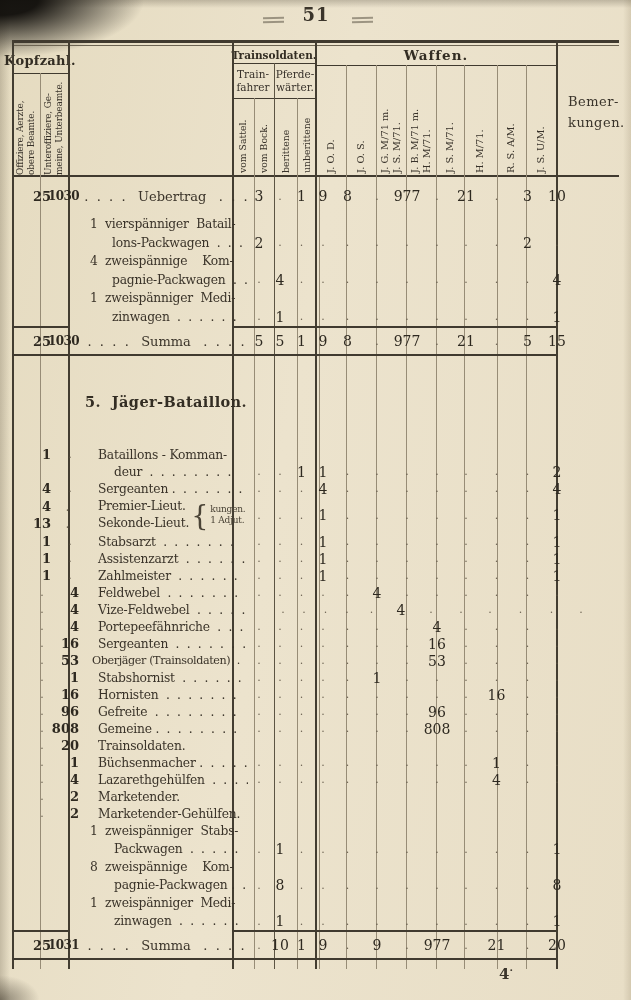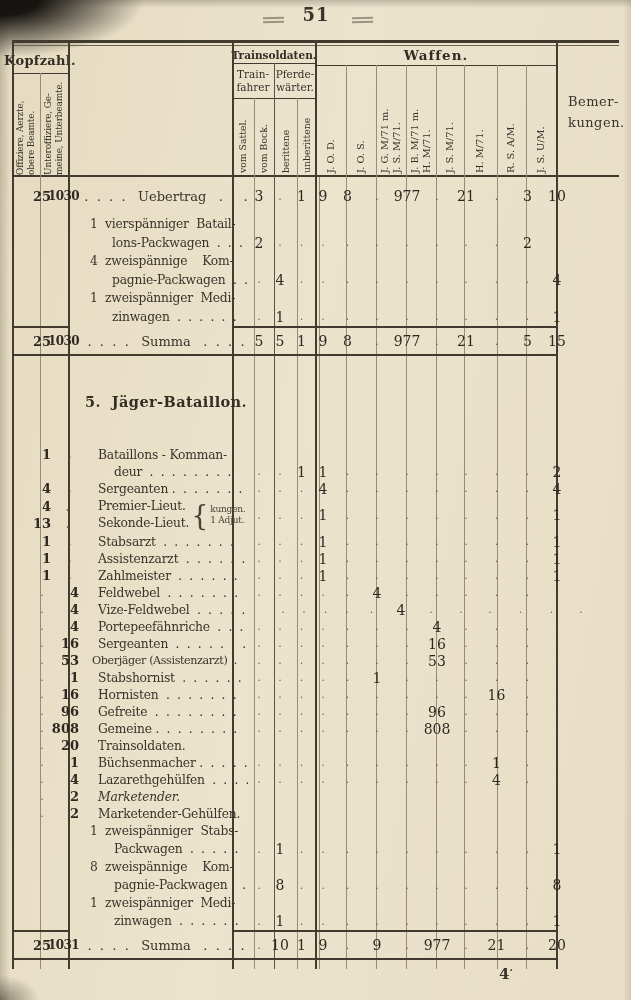--- a/index.html
+++ b/index.html
@@ -538,21 +538,21 @@
           <div class="c vc dot" style="width: 30px;">.</div>
           <div class="c vc" style="width: 30px;">16</div>
           <div class="c vc dot" style="width: 28px;">.</div>
           <div class="c vc dot" style="width: 33px;">.</div>
           <div class="c vc dot" style="width: 29px;">.</div>
           <div class="c vc dot" style="width: 30px;">.</div>
         </div>
         <div class="trow" style="height: 17px;">
           <div class="c kc dot" style="width: 28px;">.</div>
           <div class="c kc" style="width: 28px;">53</div>
-          <div class="lab" style="width: 164px; padding-left: 8px; font-size: 11.2px; letter-spacing: -0.4px;">Oberjäger (Assistenzarzt)  .</div>
+          <div class="lab" style="width: 164px; padding-left: 8px; font-size: 11.2px; letter-spacing: -0.4px;">Oberjäger (Trainsoldaten)  .</div>
           <div class="c vc dot" style="width: 22px;">.</div>
           <div class="c vc dot" style="width: 20px;">.</div>
           <div class="c vc dot" style="width: 23px;">.</div>
           <div class="c vc dot" style="width: 20px;">.</div>
           <div class="c vc dot" style="width: 29px;">.</div>
           <div class="c vc dot" style="width: 30px;">.</div>
           <div class="c vc dot" style="width: 30px;">.</div>
           <div class="c vc" style="width: 30px;">53</div>
           <div class="c vc dot" style="width: 28px;">.</div>
           <div class="c vc dot" style="width: 33px;">.</div>
@@ -674,21 +674,21 @@
           <div class="c vc dot" style="width: 30px;">.</div>
           <div class="c vc dot" style="width: 30px;">.</div>
           <div class="c vc dot" style="width: 28px;">.</div>
           <div class="c vc" style="width: 33px;">4</div>
           <div class="c vc dot" style="width: 29px;">.</div>
           <div class="c vc dot" style="width: 30px;">.</div>
         </div>
         <div class="trow" style="height: 17px;">
           <div class="c kc dot" style="width: 28px;">.</div>
           <div class="c kc" style="width: 28px;">2</div>
-          <div class="lab" style="width: 136px; padding-left: 14px; font-style: italic;">Marketender.</div>
+          <div class="lab" style="width: 136px; padding-left: 14px;">Marketender.</div>
           <div class="c vc" style="width: 22px;"></div>
           <div class="c vc" style="width: 20px;"></div>
           <div class="c vc" style="width: 23px;"></div>
           <div class="c vc" style="width: 20px;"></div>
           <div class="c vc" style="width: 29px;"></div>
           <div class="c vc" style="width: 30px;"></div>
           <div class="c vc" style="width: 30px;"></div>
           <div class="c vc" style="width: 30px;"></div>
           <div class="c vc" style="width: 28px;"></div>
           <div class="c vc" style="width: 33px;"></div>

